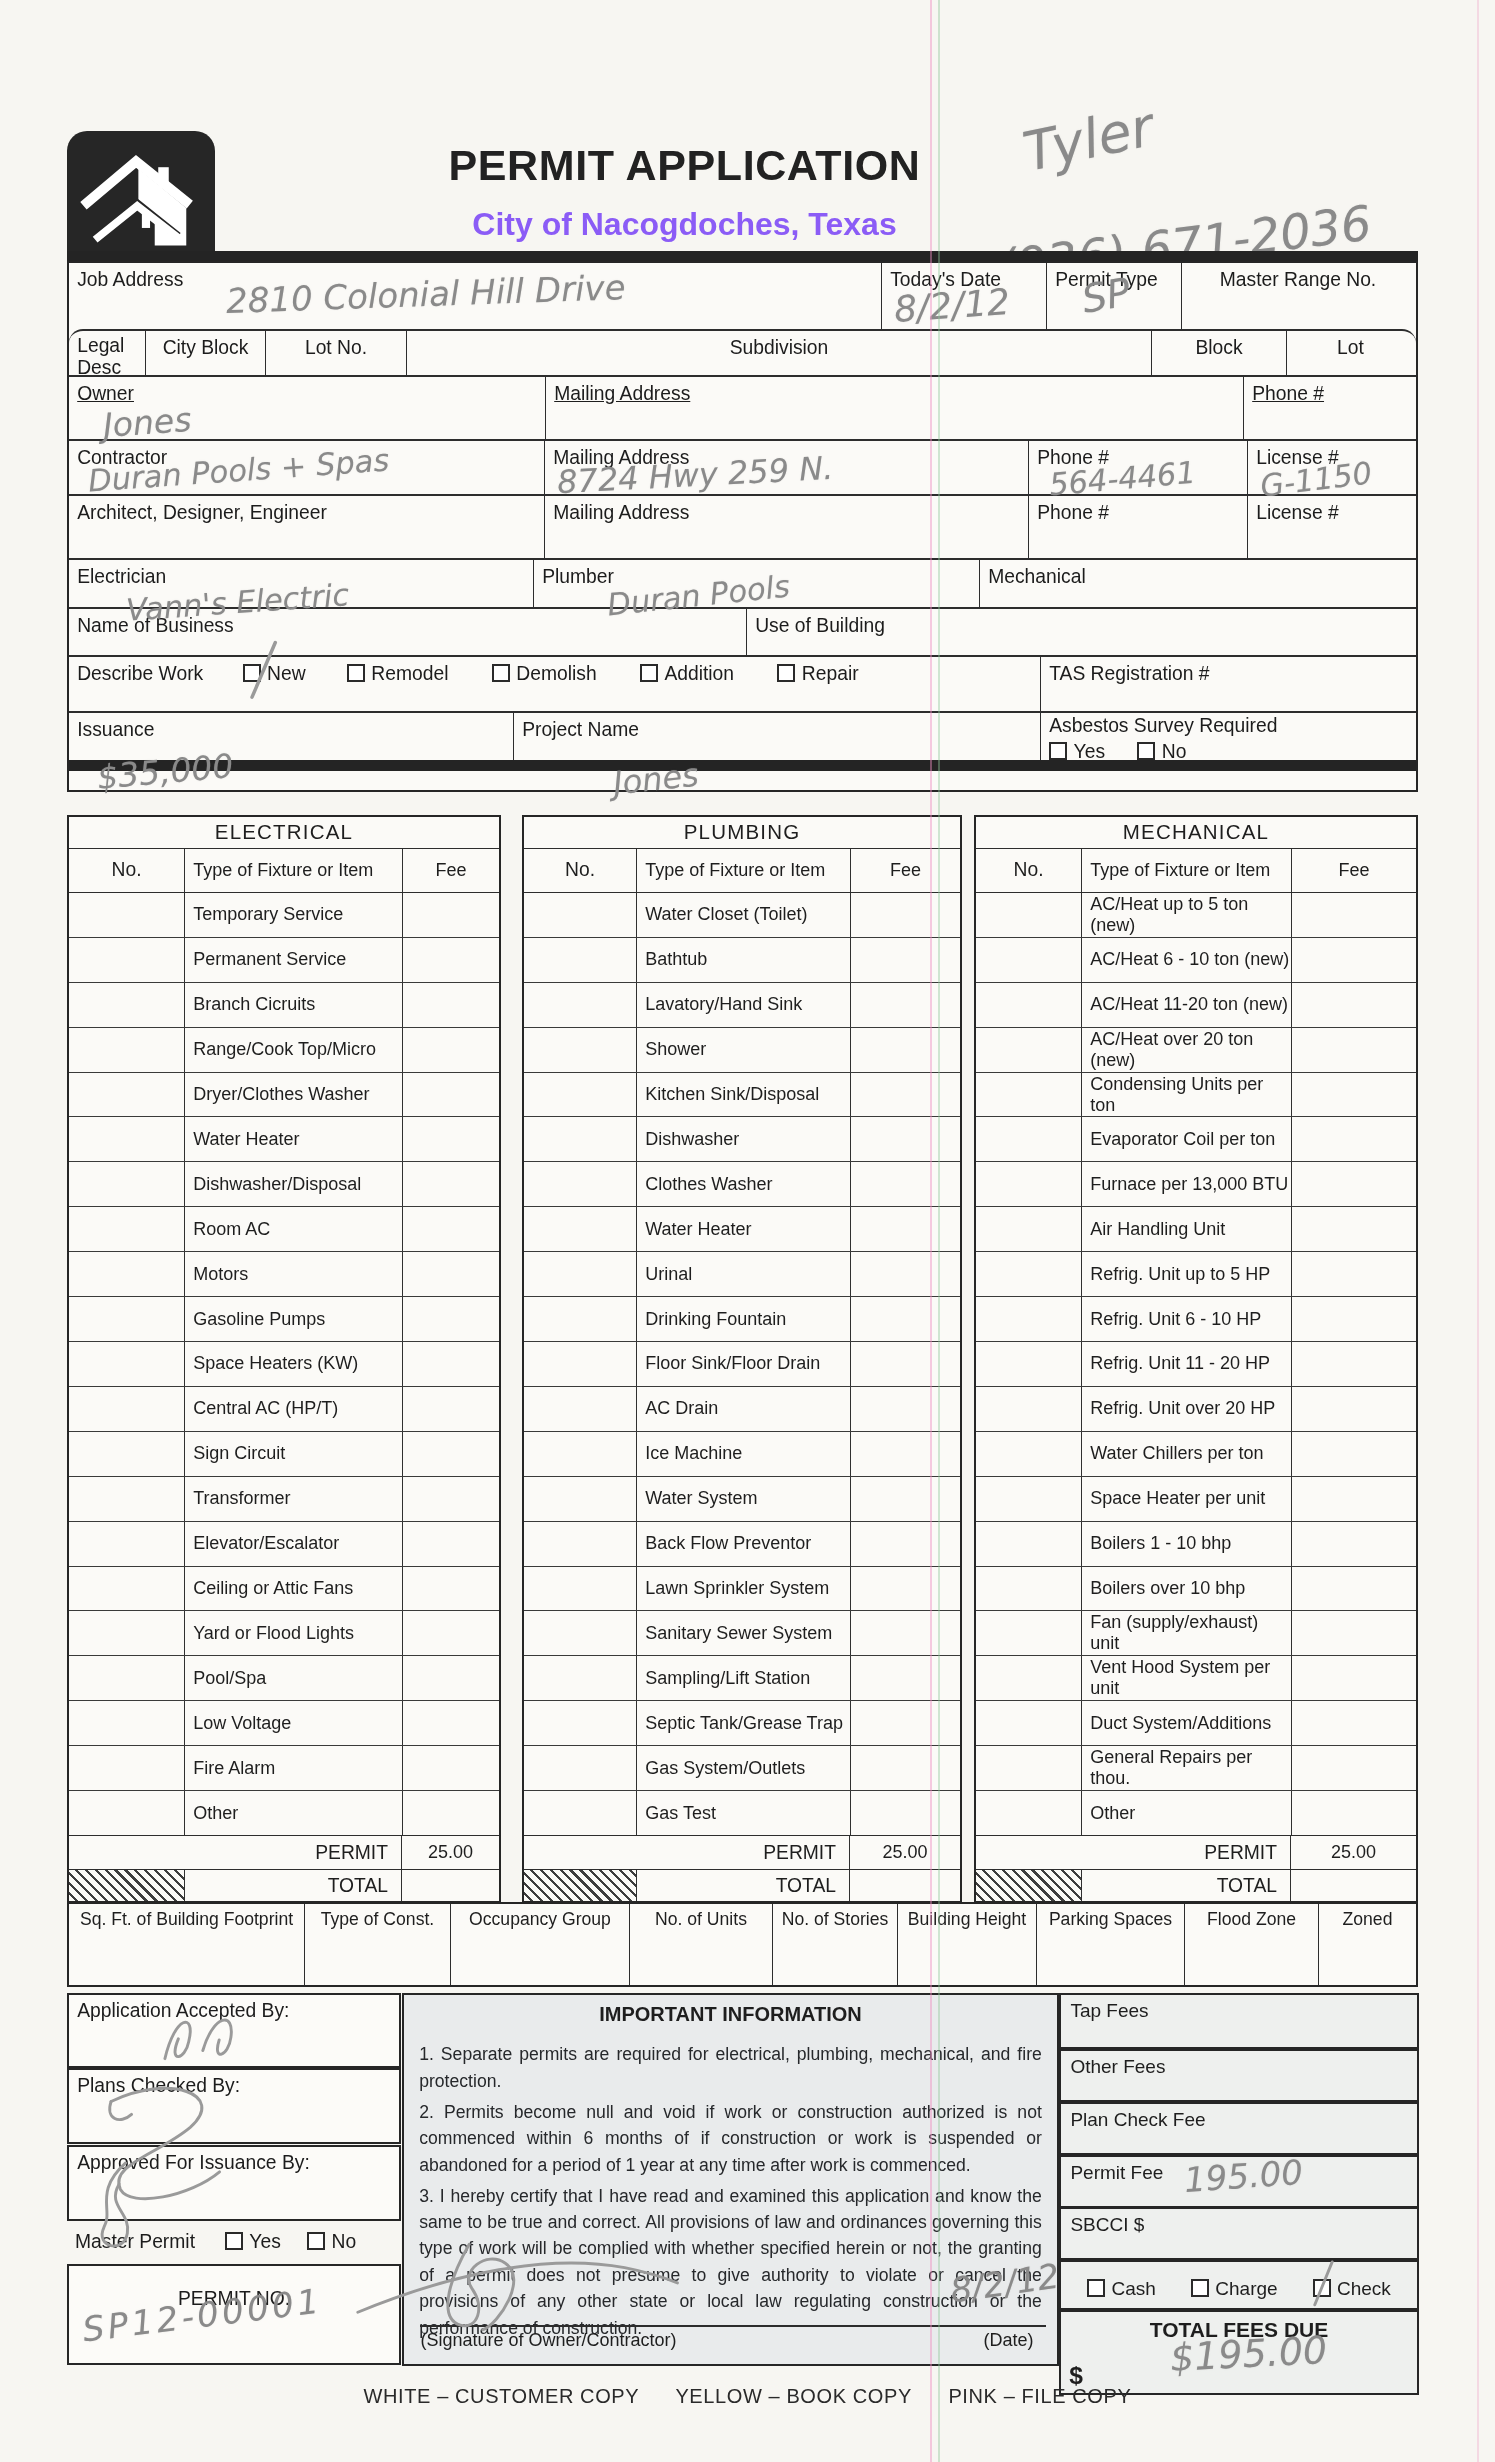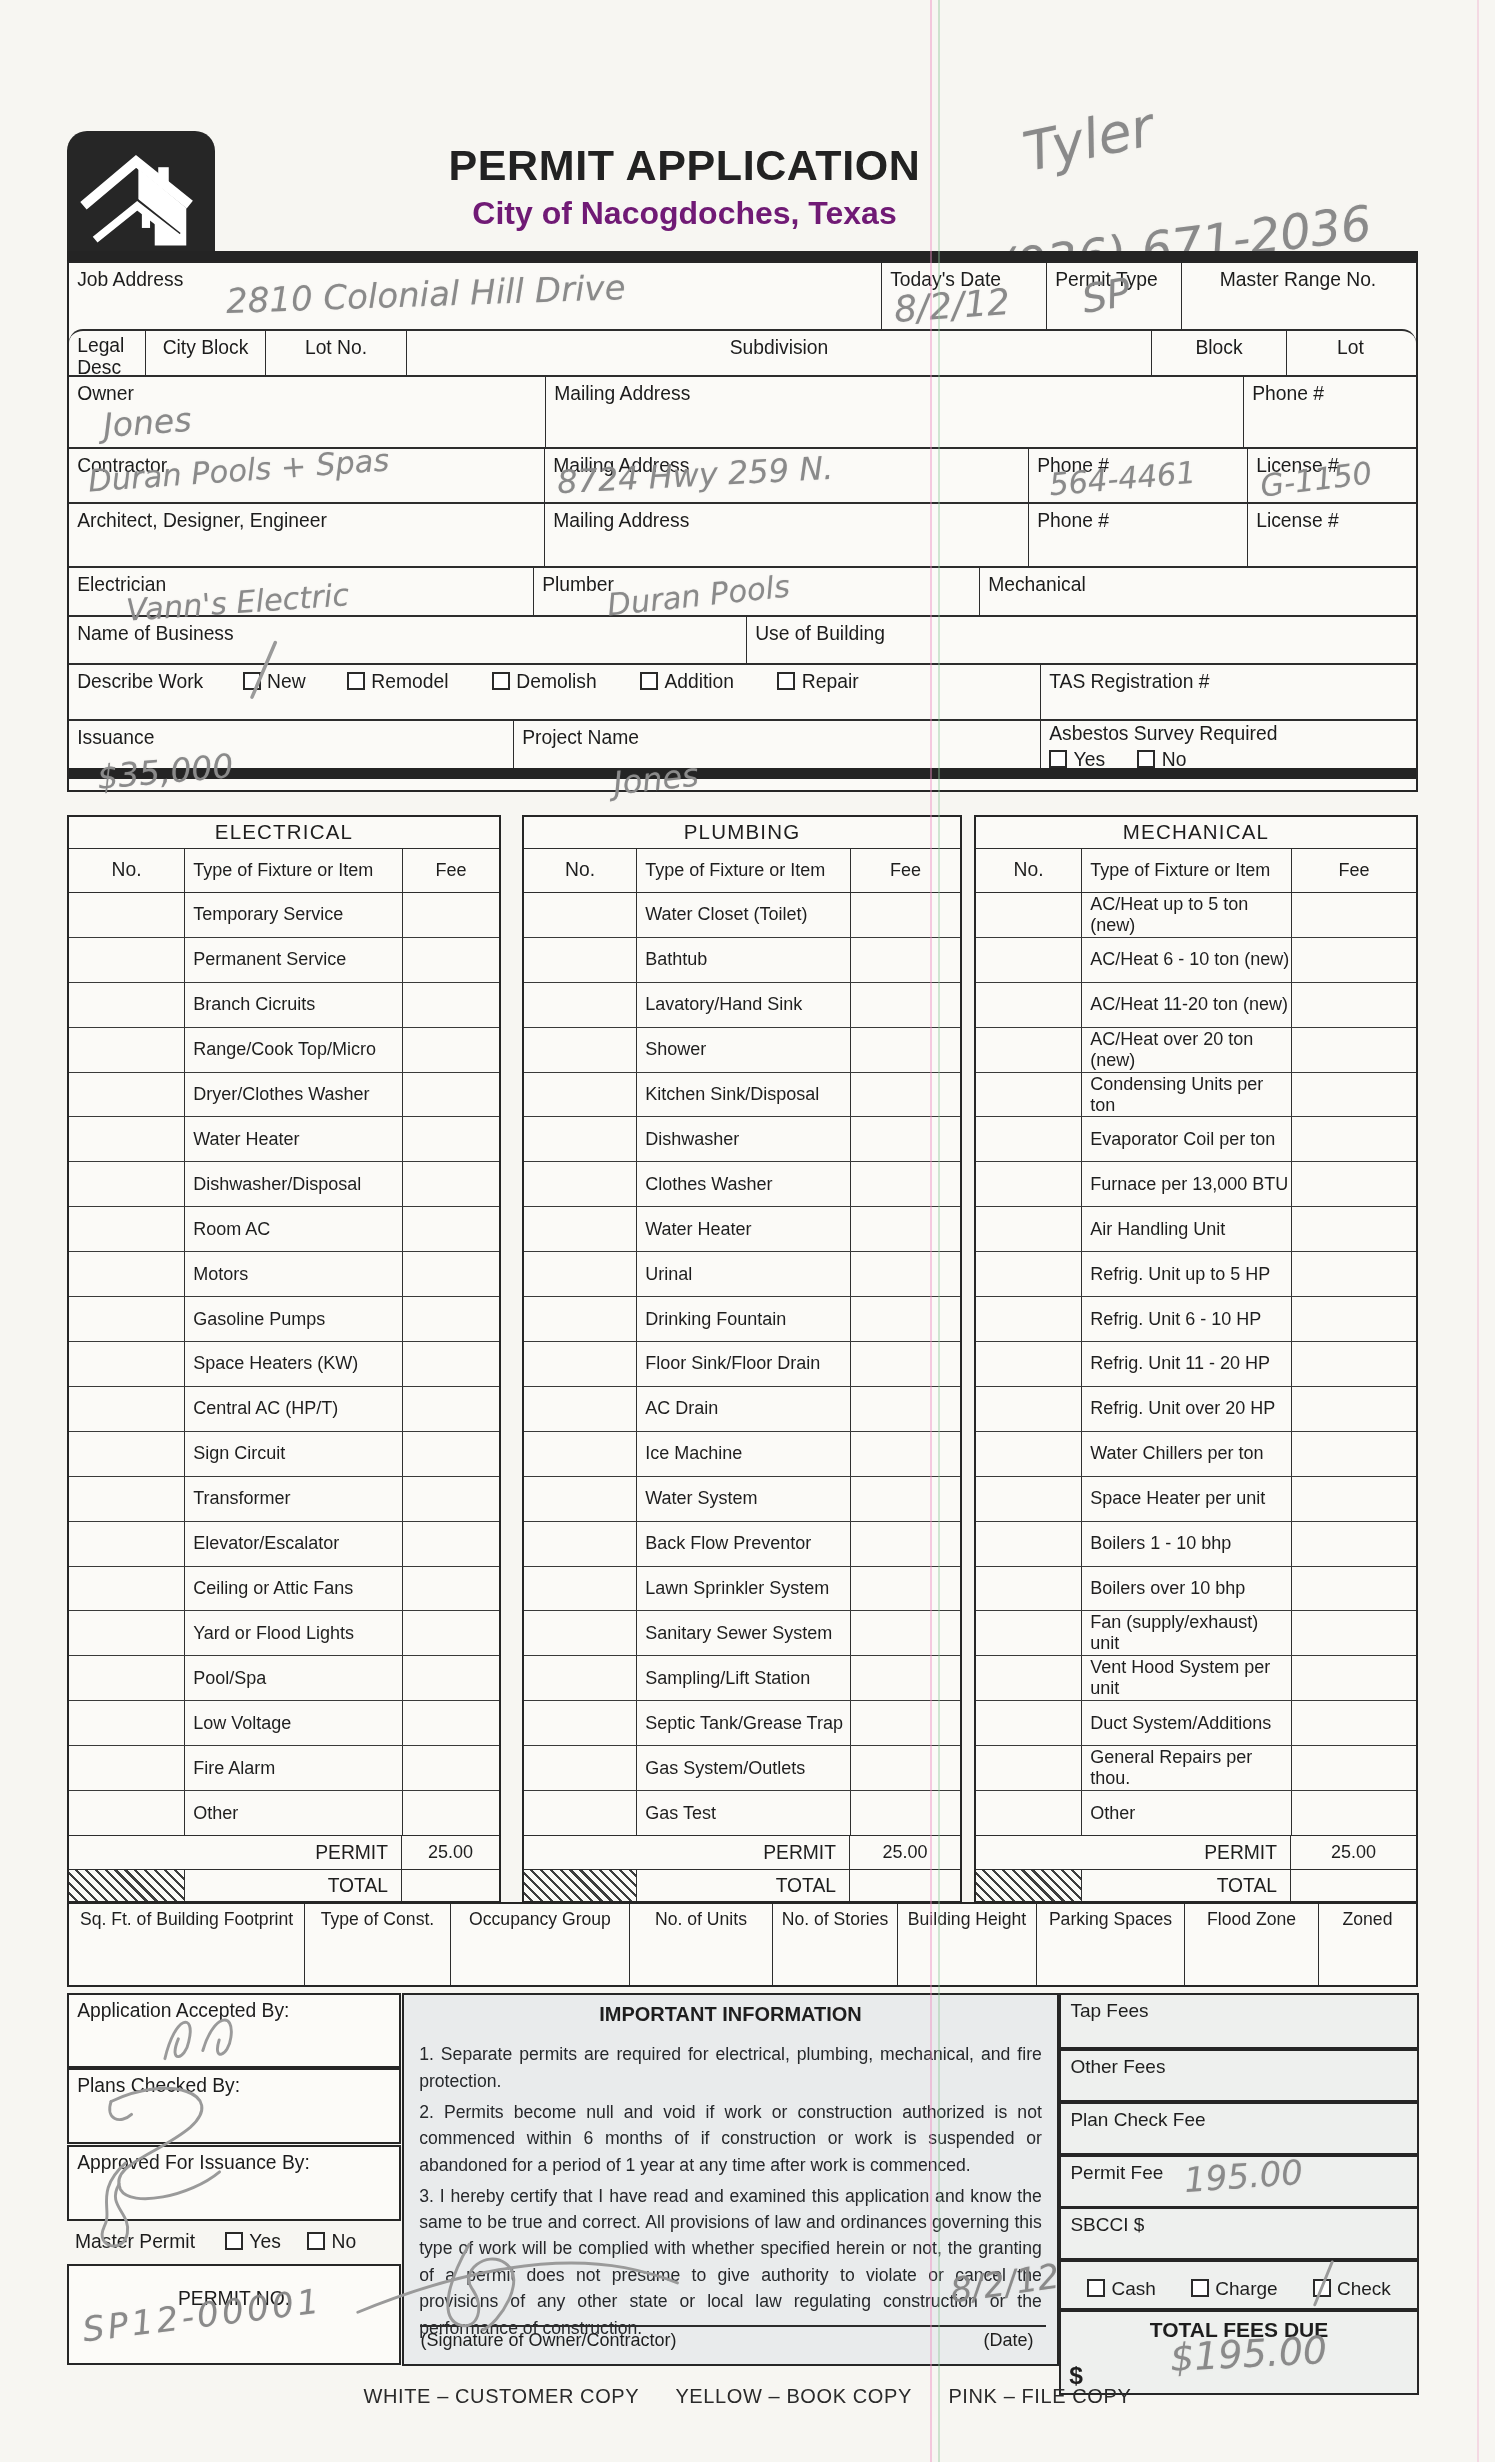--- a/index.html
+++ b/index.html
@@ -3,21 +3,21 @@
 <meta charset="utf-8">
 <style>
   html,body{margin:0;padding:0;background:#e8e8e4;}
   .page{position:relative;width:1495px;height:2462px;background:#f7f6f2;overflow:hidden;
         font-family:"Liberation Sans",sans-serif;color:#1e1e1e;}
   .abs{position:absolute;}
   
   .logo{left:67px;top:131px;width:148px;height:125px;background:#262626;border-radius:20px 20px 0 0;}
   .title-wrap{left:343px;top:141px;width:683px;text-align:center;}
   .title{font-size:43px;font-weight:bold;letter-spacing:0.6px;color:#222;}
-  .subtitle{font-size:32px;font-weight:bold;margin-top:5px;color:#701a75;}
+  .subtitle{font-size:32px;font-weight:bold;margin-top:16px;color:#8b5cf6;}
   .black-band{left:67px;top:251px;width:1351px;height:11px;background:#242424;}
   
   .lbl{font-size:19.3px;color:#1c1c1c;}
   .cb{display:inline-block;width:14px;height:14px;border:2.3px solid #2a2a2a;background:#fff;
       vertical-align:-2.3px;margin-right:6.4px;}
   .hw{font-family:"DejaVu Sans",sans-serif;font-style:italic;color:#8a8a8a;white-space:nowrap;
       text-shadow:0 0 1.2px rgba(150,150,150,.35);}
   
   .toptable{left:67px;top:261px;width:1351px;height:531px;border:2.9px solid #262626;background:#fbfaf7;
             box-sizing:border-box;display:flex;flex-direction:column;}
@@ -106,21 +106,21 @@
       <div class="tc lbl" style="width:233px;text-align:center;"><span>Master Range No.</span></div>
     </div>
     <div class="trow" style="height:46px;border-radius:14px;">
       <div class="tc lbl" style="width:76px;padding-top:3.5px;"><span>Legal</span><br><span>Desc</span></div>
       <div class="tc lbl ctr" style="width:120px;"><span>City Block</span></div>
       <div class="tc lbl ctr" style="width:141px;"><span>Lot No.</span></div>
       <div class="tc lbl ctr" style="width:745px;"><span>Subdivision</span></div>
       <div class="tc lbl ctr" style="width:135px;"><span>Block</span></div>
       <div class="tc lbl ctr" style="width:128px;"><span>Lot</span></div>
     </div>
-    <div class="trow" style="height:72px;">
+    <div class="trow" style="height:64px;text-decoration:underline;">
       <div class="tc lbl" style="width:476px;"><span>Owner</span></div>
       <div class="tc lbl" style="width:698px;"><span>Mailing Address</span></div>
       <div class="tc lbl" style="width:172px;"><span>Phone #</span></div>
     </div>
     <div class="trow" style="height:55px;">
       <div class="tc lbl" style="width:475px;"><span>Contractor</span></div>
       <div class="tc lbl" style="width:484px;"><span>Mailing Address</span></div>
       <div class="tc lbl" style="width:219px;"><span>Phone #</span></div>
       <div class="tc lbl" style="width:167px;"><span>License #</span></div>
     </div>

